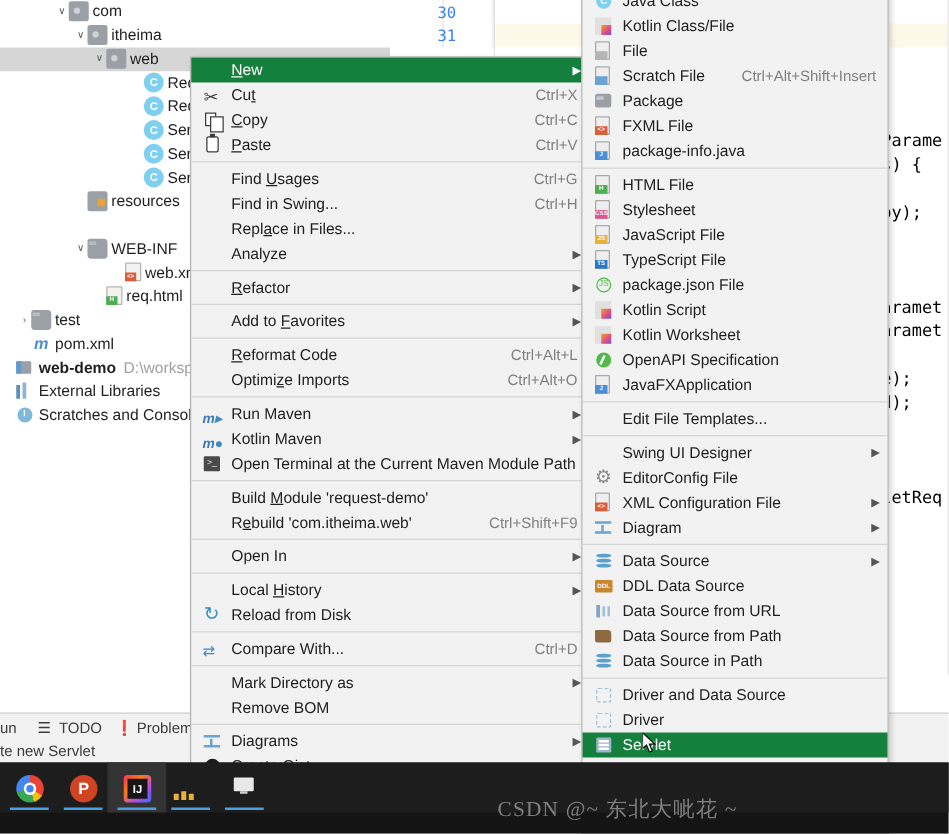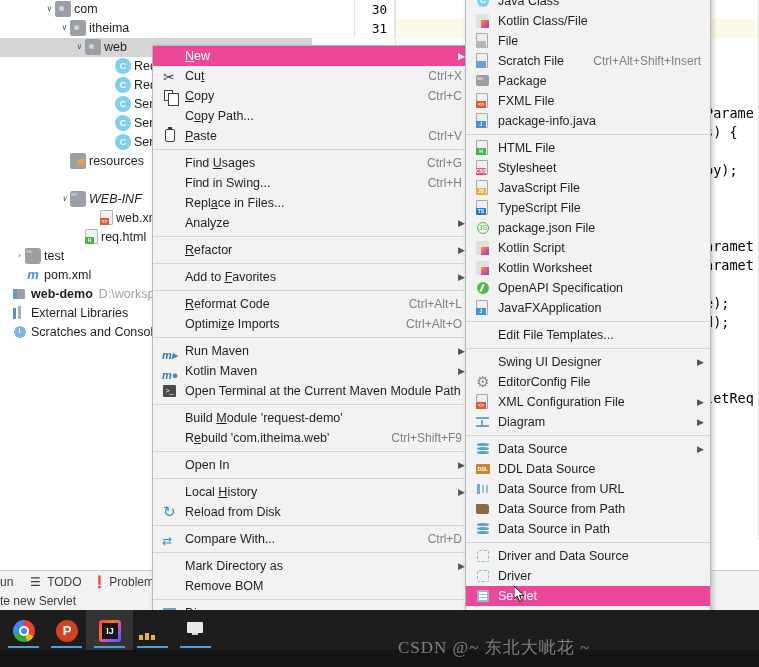--- a/index.html
+++ b/index.html
@@ -22,23 +22,23 @@
   .project-tree {
     position: absolute; left: 0; top: 0; width: 312px; height: 570px;
     background: #ffffff;
   }
   .gutter-col {
     position: absolute; left: 312px; top: 0; width: 83px; height: 570px;
     background: #ffffff;
   }
   .gutter-num {
     position: absolute; left: 312px; width: 83px; height: 19px;
-    color: #000000; font-size: 12.5px;
+    color: #3b82f6; font-size: 12.5px;
     font-family: "DejaVu Sans Mono", monospace;
-    padding-right: 8px; text-align: right; padding-left: 16px; line-height: 19px;
+    padding-right: 8px; text-align: center; padding-left: 16px; line-height: 19px;
   }
   .gutter-row-gray { position:absolute; left:312px; width:83px; height:19px; background:#ebebeb; }
   .gutter-row-cur  { position:absolute; left:312px; width:83px; height:19px; background:#fcf9e8; }
 
   .editor {
     position: absolute; left: 395px; top: 0; width: 364px; height: 570px;
     background: #ffffff;
     font-family: "DejaVu Sans Mono", monospace;
     font-size: 13px;
     color: #000000;
@@ -114,21 +114,21 @@
     position: absolute; background:#f2f2f2; border:1px solid #b8b8b8;
     box-shadow: 2px 2px 5px rgba(0,0,0,0.22);
   }
   #ctx-menu { left:152px; top:45px; width:320px; }
   #new-submenu { left:465px; top:-10px; width:246px; }
 
   .mi {
     position: relative; height:20px; line-height:20px; white-space:nowrap;
     font-size:12.5px; color:#1f1f1f; padding-left:32px; padding-right:8px;
   }
-  .mi.sel { background:#ec4899; color:#ffffff; }
+  .mi.sel { background:#15803d; color:#ffffff; }
   .mi .acc { text-decoration: underline; }
   .mi .short {
     position:absolute; right:9px; top:0; color:#808080; font-size:12px;
   }
   .mi .sub {
     position:absolute; right:6px; top:0; color:#555; font-size:9px;
   }
   .mi.sel .sub { color:#ffffff; }
   .mi .mic {
     position:absolute; left:9px; top:2px; width:16px; height:16px;
@@ -235,21 +235,21 @@
     <div class="project-tree">
         <div class="trow" style="top: 0px;"><span style="display:inline-block;width:44px;"></span><span class="arrow">∨</span><span class="ticon ic-pkg"></span><span class="tlabel">com</span></div>
         <div class="trow" style="top: 19px;"><span style="display:inline-block;width:59px;"></span><span class="arrow">∨</span><span class="ticon ic-pkg"></span><span class="tlabel">itheima</span></div>
         <div class="trow sel" style="top: 38px;"><span style="display:inline-block;width:74px;"></span><span class="arrow">∨</span><span class="ticon ic-pkg"></span><span class="tlabel">web</span></div>
         <div class="trow" style="top: 57px;"><span style="display:inline-block;width:104px;"></span><span class="arrow"></span><span class="ticon ic-class">C</span><span class="tlabel">Req</span></div>
         <div class="trow" style="top: 76px;"><span style="display:inline-block;width:104px;"></span><span class="arrow"></span><span class="ticon ic-class">C</span><span class="tlabel">Req</span></div>
         <div class="trow" style="top: 95px;"><span style="display:inline-block;width:104px;"></span><span class="arrow"></span><span class="ticon ic-class">C</span><span class="tlabel">Ser</span></div>
         <div class="trow" style="top: 114px;"><span style="display:inline-block;width:104px;"></span><span class="arrow"></span><span class="ticon ic-class">C</span><span class="tlabel">Ser</span></div>
         <div class="trow" style="top: 133px;"><span style="display:inline-block;width:104px;"></span><span class="arrow"></span><span class="ticon ic-class">C</span><span class="tlabel">Ser</span></div>
         <div class="trow" style="top: 152px;"><span style="display:inline-block;width:59px;"></span><span class="arrow"></span><span class="ticon ic-res"></span><span class="tlabel">resources</span></div>
-        <div class="trow" style="top: 190px; font-style: italic;"><span style="display:inline-block;width:59px;"></span><span class="arrow">∨</span><span class="ticon ic-folder"></span><span class="tlabel">WEB-INF</span></div>
+        <div class="trow" style="top: 190px;"><span style="display:inline-block;width:59px;"></span><span class="arrow">∨</span><span class="ticon ic-folder"></span><span class="tlabel">WEB-INF</span></div>
         <div class="trow" style="top: 209px;"><span style="display:inline-block;width:89px;"></span><span class="arrow"></span><span class="ticon ic-file"><span class="tag" style="background:#d95f3b;">&lt;&gt;</span></span><span class="tlabel">web.xml</span></div>
         <div class="trow" style="top: 228px;"><span style="display:inline-block;width:74px;"></span><span class="arrow"></span><span class="ticon ic-file"><span class="tag" style="background:#4caf50;">H</span></span><span class="tlabel">req.html</span></div>
         <div class="trow" style="top: 247px;"><span style="display:inline-block;width:14px;"></span><span class="arrow">›</span><span class="ticon ic-folder"></span><span class="tlabel">test</span></div>
         <div class="trow" style="top: 266px;"><span style="display:inline-block;width:14px;"></span><span class="arrow"></span><span class="ticon ic-m">m</span><span class="tlabel">pom.xml</span></div>
         <div class="trow" style="top: 285px;"><span style="display:inline-block;width:1px;"></span><span class="arrow"></span><span class="ticon ic-module"></span><span class="tlabel bold">web-demo</span><span class="tpath">D:\workspace</span></div>
         <div class="trow" style="top: 304px;"><span style="display:inline-block;width:1px;"></span><span class="arrow"></span><span class="ticon ic-lib"></span><span class="tlabel">External Libraries</span></div>
         <div class="trow" style="top: 323px;"><span style="display:inline-block;width:1px;"></span><span class="arrow"></span><span class="ticon ic-scratch"></span><span class="tlabel">Scratches and Consoles</span></div>
       </div>
 
     <div class="gutter-col">
@@ -304,21 +304,20 @@
   <div class="menu" id="ctx-menu">
       <div class="mi sel"><span><span class="acc">N</span>ew</span><span class="sub">▶</span></div>
       <div class="mi"><span class="mic">
           <span class="gi gi-scissors"></span>
         </span><span>Cu<span class="acc">t</span></span><span class="short">Ctrl+X</span></div>
       <div class="mi"><span class="mic">
           <span class="gi">
             <span class="gi-copy"></span>
           </span>
         </span><span><span class="acc">C</span>opy</span><span class="short">Ctrl+C</span></div>
-      <div class="mi"><span>C<span class="acc">o</span>py Path...</span></div>
       <div class="mi"><span class="mic">
           <span class="gi">
             <span class="gi-paste"></span>
           </span>
         </span><span><span class="acc">P</span>aste</span><span class="short">Ctrl+V</span></div>
       <div class="msep"></div>
       <div class="mi"><span>Find <span class="acc">U</span>sages</span><span class="short">Ctrl+G</span></div>
       <div class="mi"><span>Find in Swing...</span><span class="short">Ctrl+H</span></div>
       <div class="mi"><span>Repl<span class="acc">a</span>ce in Files...</span></div>
       <div class="mi"><span>Analyze</span><span class="sub">▶</span></div>

